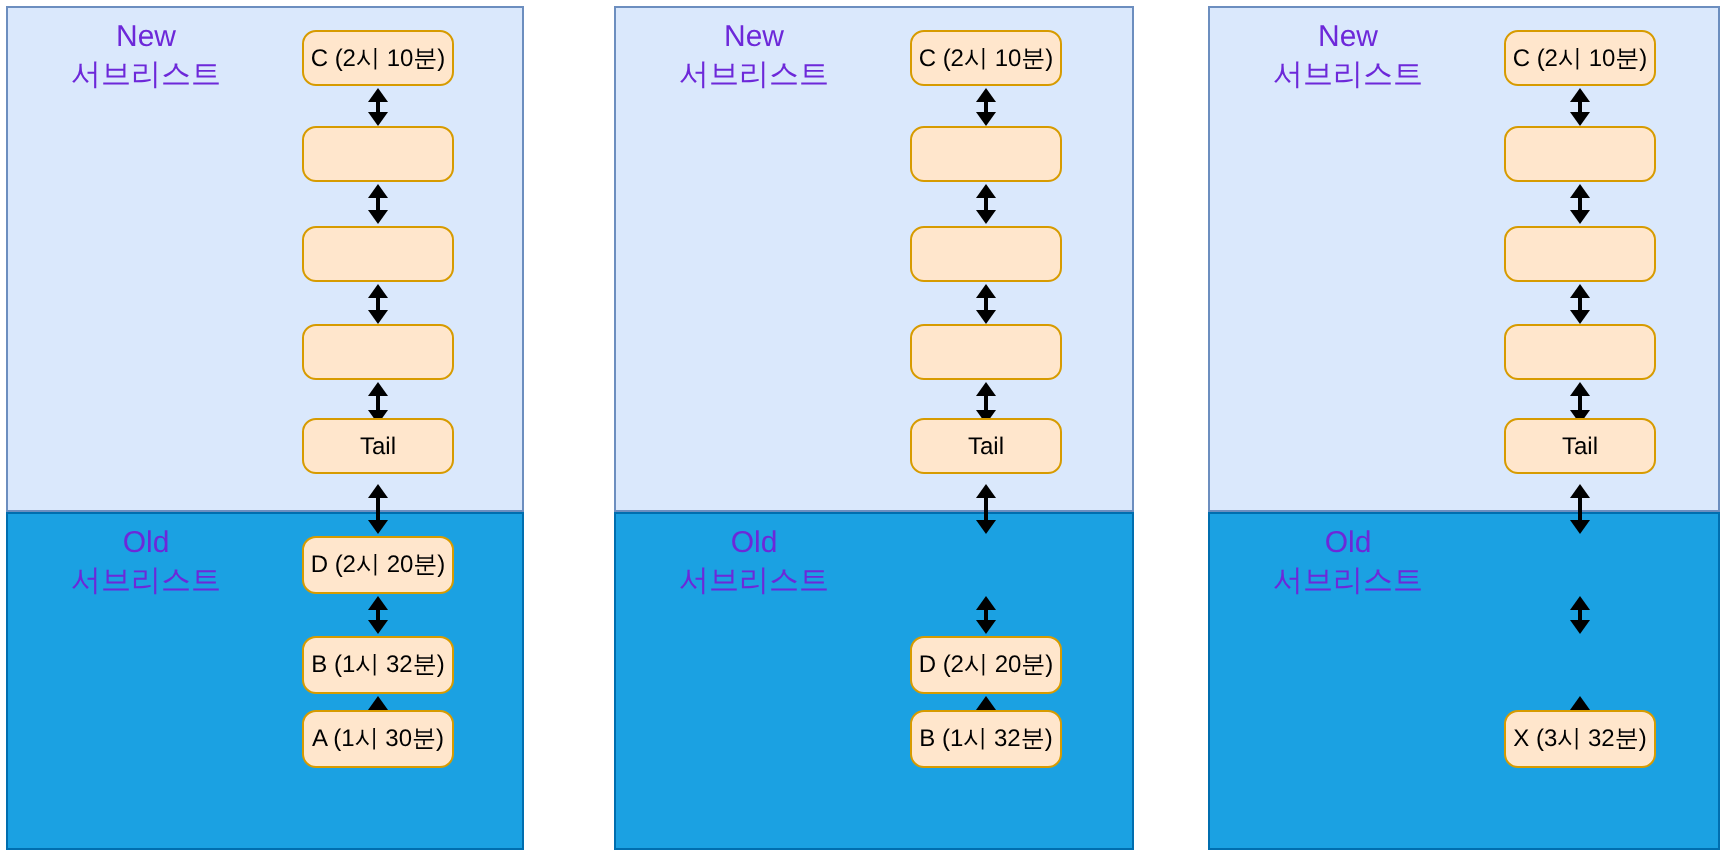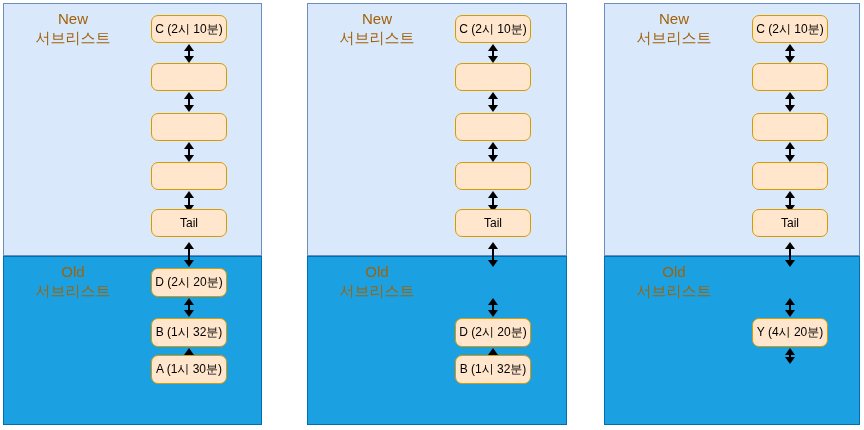--- a/index.html
+++ b/index.html
@@ -16,21 +16,21 @@
     position:absolute; left:0; top:0; width:100%; height:253px;
     background:#dae8fc; border:1px solid #6c8ebf;
   }
   .section-old {
     position:absolute; left:0; top:253px; width:100%; height:169px;
     background:#1ba1e2; border:1px solid #006eaf;
   }
 
   .sec-label {
     position:absolute; left:18px; width:104px; text-align:center;
-    color:#a16207; font-size:15px; line-height:19px;
+    color:#6d28d9; font-size:15px; line-height:19px;
   }
   .sec-label.new { top:6px; }
   .sec-label.old { top:259px;text-align:center; }
 
   .node {
     position:absolute; left:148px; width:76px; height:28px;
     background:#ffe6cc; border:1px solid #d79b00; border-radius:7px;
     display:flex; align-items:center; justify-content:center;
     font-size:12px; color:#000; white-space:nowrap;
   }
@@ -200,20 +200,20 @@
       </div>
     <div class="node n5">Tail</div>
     <div class="arrow a5">
         <span class="ah-t"></span>
         <span class="ah-b"></span>
       </div>
     <div class="arrow a6">
         <span class="ah-t"></span>
         <span class="ah-b"></span>
       </div>
-    <div class="node n7">Y (4시 20분)</div>
     <div class="arrow a7">
         <span class="ah-t"></span>
         <span class="ah-b"></span>
       </div>
+    <div class="node n8">X (3시 32분)</div>
   </div>
 
 </div>
 
 </body></html>

